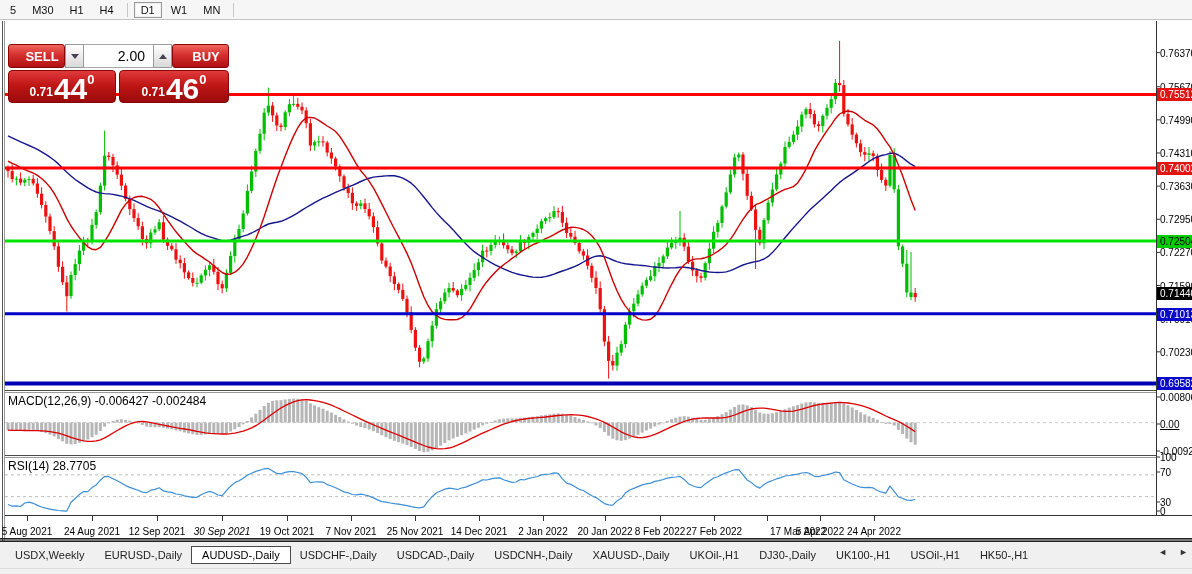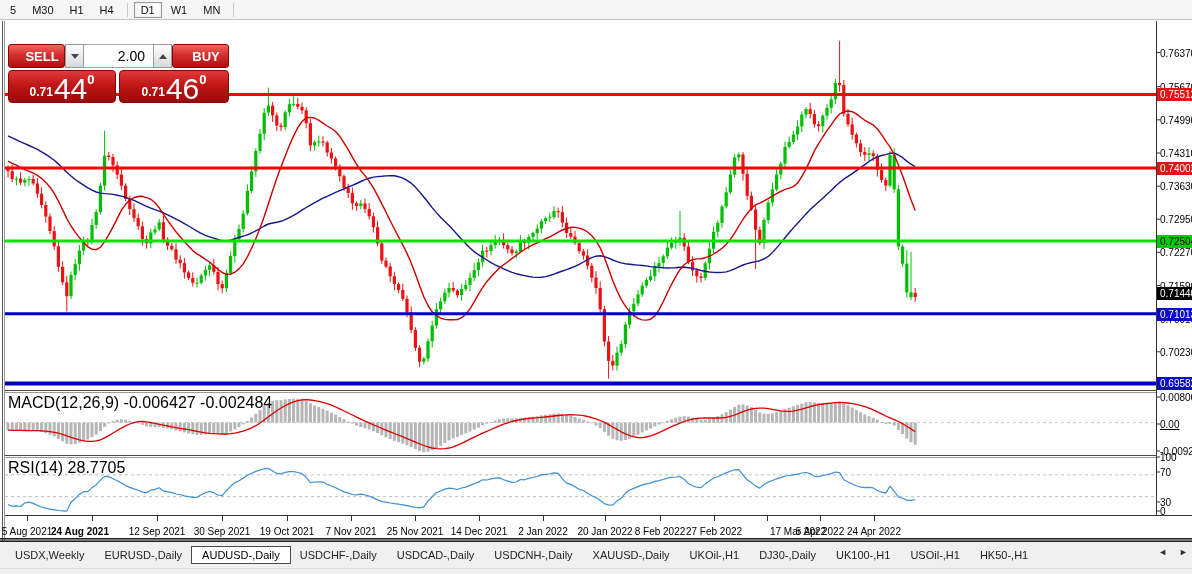--- a/index.html
+++ b/index.html
@@ -11,21 +11,21 @@
   .tf-btn{font-size:11px;color:#111;padding:1px 6px;margin:0 1px;border:1px solid transparent;cursor:default;}
   .tf-btn.active{background:#fdfdfd;border:1px solid #9a9a9a;box-shadow:inset 0 0 2px #ccc;}
   .tf-sep{width:1px;height:14px;background:#c8c8c8;margin:0 5px;}
   
   #chart-window{position:absolute;left:0;top:20px;width:1192px;height:522px;background:#ffffff;z-index:1;}
   #chart-svg{position:absolute;left:0;top:0;width:1192px;height:574px;z-index:2;}
   #overlay{position:absolute;left:0;top:0;width:1192px;height:574px;z-index:3;pointer-events:none;}
   #title-row{position:absolute;left:24px;top:26px;font-size:12px;color:#000;white-space:nowrap;}
   #title-row .tri{font-size:8px;position:relative;top:-1px;margin-right:7px;}
   #title-row .quote{margin-left:8px;}
-  .panel-label{position:absolute;font-size:16px;color:#000;white-space:nowrap;}
+  .panel-label{position:absolute;font-size:12px;color:#000;white-space:nowrap;}
   .ax-label{position:absolute;left:1160px;font-size:10px;color:#000;white-space:nowrap;line-height:11px;}
   .ax-badge{position:absolute;left:1157px;font-size:10px;line-height:11px;padding:1px 2px 1px 3px;min-width:36px;color:#fff;white-space:nowrap;}
   .b-red{background:#e21414;}
   .b-green{background:#00cc00;color:#000;}
   .b-blue{background:#0a0ac8;}
   .b-black{background:#000000;}
   .date-label{position:absolute;top:526px;transform:translateX(-50%);font-size:10px;color:#000;white-space:nowrap;}
   
   #trade-widget{position:absolute;left:8px;top:44px;width:221px;z-index:5;}
   #trade-row1{display:flex;height:24px;}
@@ -38,21 +38,21 @@
   .spin-btn .tri-up{width:0;height:0;border-left:4px solid transparent;border-right:4px solid transparent;border-bottom:5px solid #445;}
   #vol-input{width:69px;height:24px;box-sizing:border-box;border:1px solid #a8a8a8;border-left:none;border-right:none;
              font-family:"Liberation Sans",sans-serif;font-size:14px;text-align:right;padding-right:8px;color:#000;}
   #trade-row2{display:flex;margin-top:2px;}
   .price-panel{height:33px;color:#fff;display:flex;align-items:flex-end;justify-content:center;
                background:linear-gradient(180deg,#e03a3a 0%,#c01616 45%,#9a0a0a 100%);
                border:1px solid #860505;border-radius:4px;box-sizing:border-box;cursor:pointer;}
   #sell-panel{width:108px;margin-right:3px;}
   #buy-panel{width:110px;}
   .pp-small{font-size:12px;font-weight:bold;margin:0 1px 3px 0;}
-  .pp-big{font-size:30px;font-weight:normal;line-height:26px;}
+  .pp-big{font-size:30px;font-weight:bold;line-height:26px;}
   .pp-sup{font-size:13px;font-weight:bold;align-self:flex-start;margin-top:1px;}
   
   #tab-bar{position:absolute;left:0;top:542px;width:988px;height:26px;background:#f0f0f0;z-index:4;
            display:flex;align-items:center;padding-left:6px;box-sizing:border-box;}
   .chart-tab{font-size:11px;color:#222;padding:2px 9px;white-space:nowrap;cursor:pointer;}
   .chart-tab.active{background:#ffffff;border:1px solid #4a4a4a;padding:2px 10px;color:#000;}
   .tab-sep{width:1px;height:13px;background:#9a9a9a;margin:0 1px;}
   #tab-scroll{position:absolute;right:4px;top:547px;display:flex;gap:12px;z-index:5;}
   #tab-scroll span{font-size:9px;color:#333;cursor:pointer;}
   #status-bar{position:absolute;left:0;top:568px;width:1192px;height:6px;background:#f0f0f0;border-top:1px solid #dcdcdc;z-index:4;}
@@ -837,23 +837,23 @@
         <span class="ax-label" style="top: 392px;">0.008061</span>
         <span class="ax-label" style="top: 419px; text-decoration: underline;">0.00</span>
         <span class="ax-label" style="top: 446px;">-0.00928</span>
         <span class="ax-label" style="top: 452px;">100</span>
         <span class="ax-label" style="top: 467px;">70</span>
         <span class="ax-label" style="top: 497px;">30</span>
         <span class="ax-label" style="top: 506px;">0</span>
       </div>
     <div id="date-axis">
         <span class="date-label" style="left: 27px;">5 Aug 2021</span>
-        <span class="date-label" style="left: 80px; font-weight: bold;">24 Aug 2021</span>
+        <span class="date-label" style="left: 92px;">24 Aug 2021</span>
         <span class="date-label" style="left: 157px;">12 Sep 2021</span>
-        <span class="date-label" style="left: 222px;">30 Sep 2021</span>
+        <span class="date-label" style="left: 222px; font-style: italic;">30 Sep 2021</span>
         <span class="date-label" style="left: 287px;">19 Oct 2021</span>
         <span class="date-label" style="left: 351px;">7 Nov 2021</span>
         <span class="date-label" style="left: 415px;">25 Nov 2021</span>
         <span class="date-label" style="left: 479px;">14 Dec 2021</span>
         <span class="date-label" style="left: 543px;">2 Jan 2022</span>
         <span class="date-label" style="left: 605px;">20 Jan 2022</span>
         <span class="date-label" style="left: 660px;">8 Feb 2022</span>
         <span class="date-label" style="left: 714px; text-align: right;">27 Feb 2022</span>
         <span class="date-label" style="left: 798px;">17 Mar 2022</span>
         <span class="date-label" style="left: 820px;">5 Apr 2022</span>

